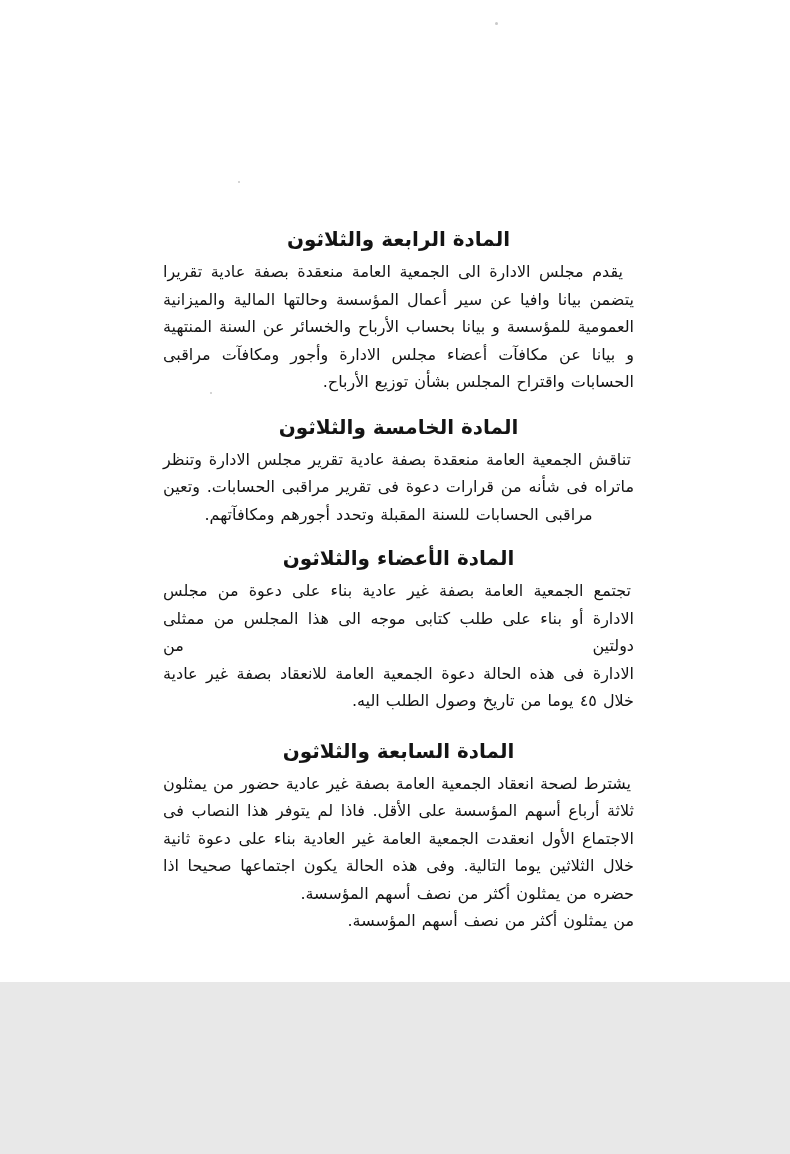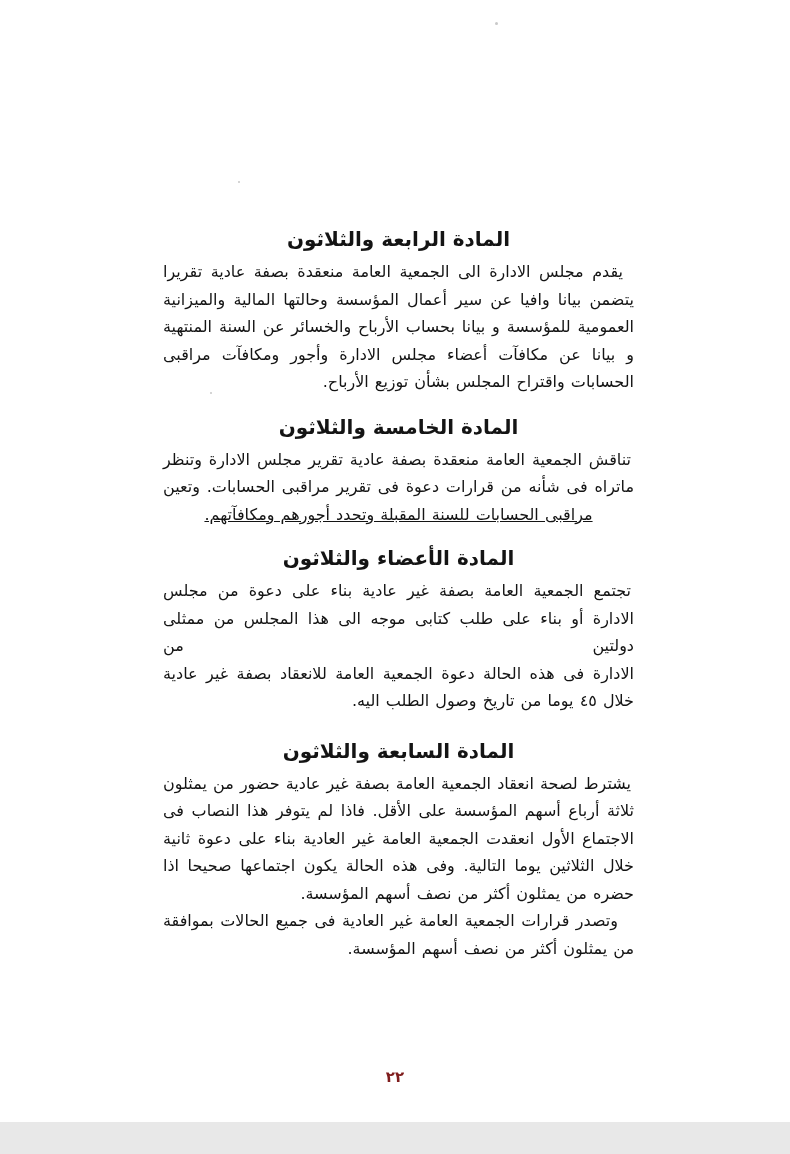--- a/index.html
+++ b/index.html
@@ -1,19 +1,19 @@
 <!DOCTYPE html>
 <html lang="ar"><head>
 <meta charset="utf-8">
 <style>
   html, body { margin: 0; padding: 0; background: #e8e8e8; }
   .page {
     position: relative;
     width: 790px;
-    height: 1122px;
+    height: 982px;
     margin: 0 auto;
     background: #ffffff;
     overflow: hidden;
     font-family: "DejaVu Sans", sans-serif;
     color: #141414;
   }
   .content {
     direction: rtl;
     width: 471px;
     margin-right: 156px; 
@@ -39,21 +39,20 @@
     min-height: 27.5px;
     text-align: justify;
     text-align-last: justify;
     word-spacing: 1px;
   }
   .line.last {
     text-align-last: right;
   }
   .line.last-center {
     text-align-last: center;
-    text-decoration: underline;
   }
   .line.first   { text-indent: 11px; }
   .line.first-sm{ text-indent: 3px; }
   .line.first-lg{ text-indent: 16px; }
   .page-number {
     position: absolute;
     top: 1068px;
     left: 0;
     width: 100%;
     text-align: center;
@@ -124,21 +123,20 @@
     <section>
       <h2 class="article-title">المادة السابعة والثلاثون</h2>
       <div class="para">
         <div class="line first-sm">يشترط لصحة انعقاد الجمعية العامة بصفة غير عادية حضور من يمثلون</div>
         <div class="line">ثلاثة أرباع أسهم المؤسسة على الأقل. فاذا لم يتوفر هذا النصاب فى</div>
         <div class="line">الاجتماع الأول انعقدت الجمعية العامة غير العادية بناء على دعوة ثانية</div>
         <div class="line">خلال الثلاثين يوما التالية. وفى هذه الحالة يكون اجتماعها صحيحا اذا</div>
         <div class="line last">حضره من يمثلون أكثر من نصف أسهم المؤسسة.</div>
       </div>
       <div class="para">
-        <div class="line first-lg">وتصدر قرارات الجمعية العامة غير العادية فى جميع الحالات بموافقة</div>
         <div class="line last">من يمثلون أكثر من نصف أسهم المؤسسة.</div>
       </div>
     </section>
 
   </main>
 
   <div class="page-number">٢٢</div>
 </div>
 
 </body></html>

